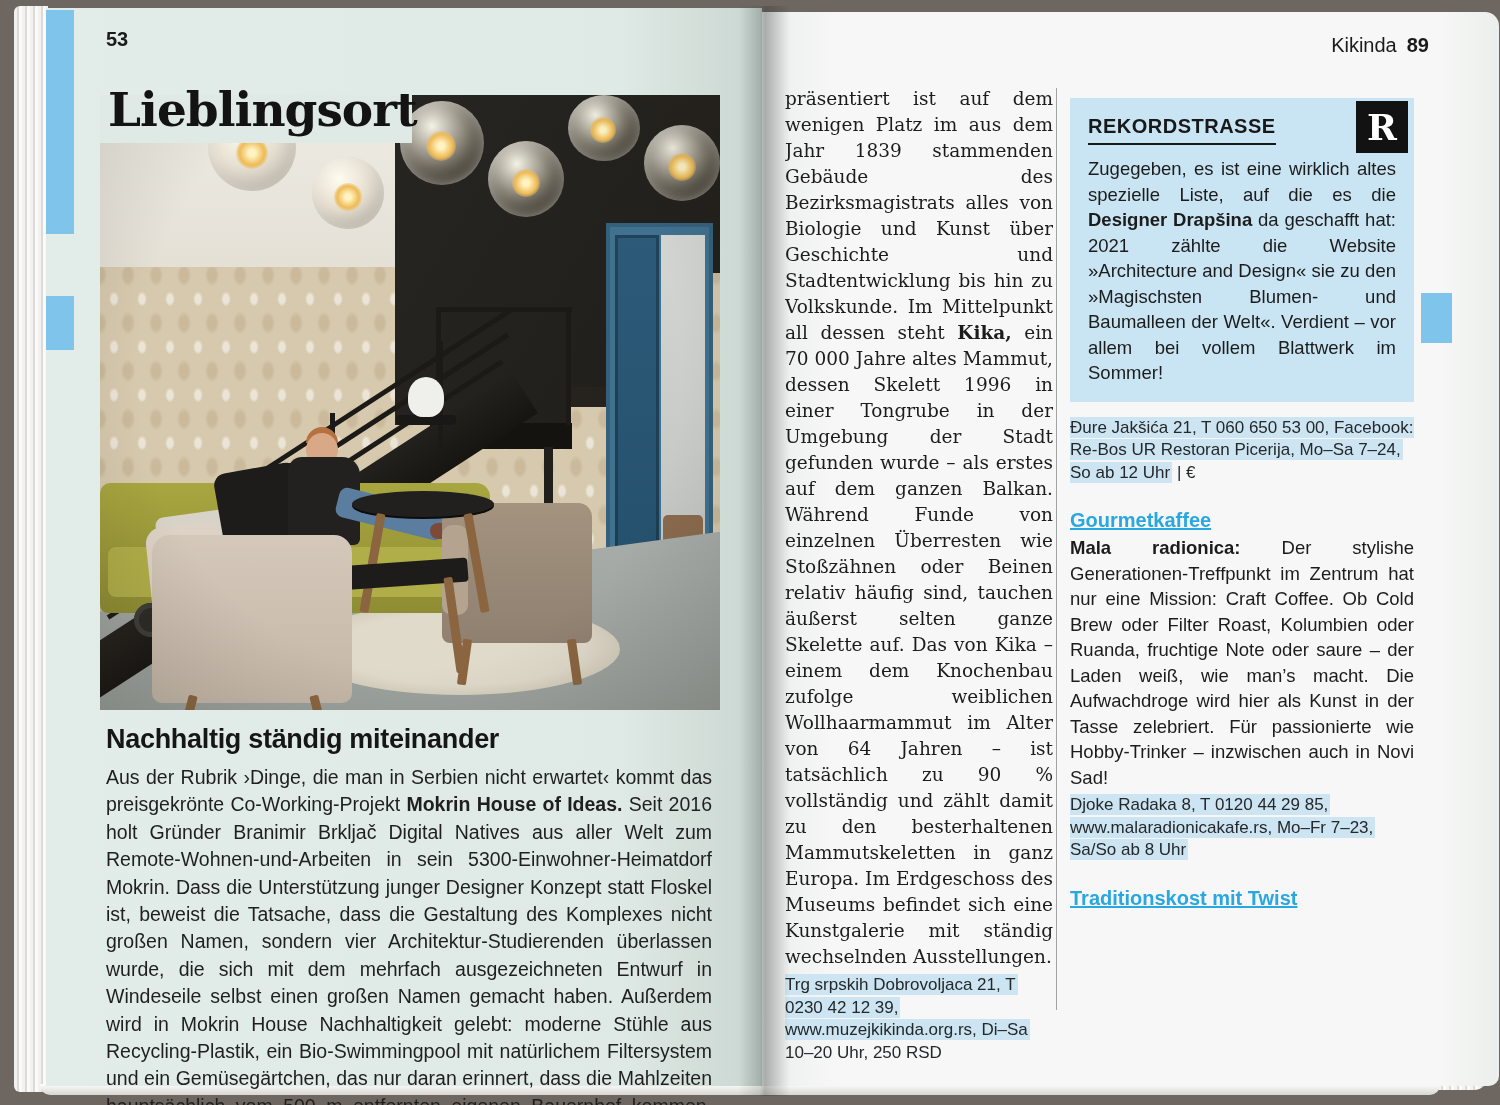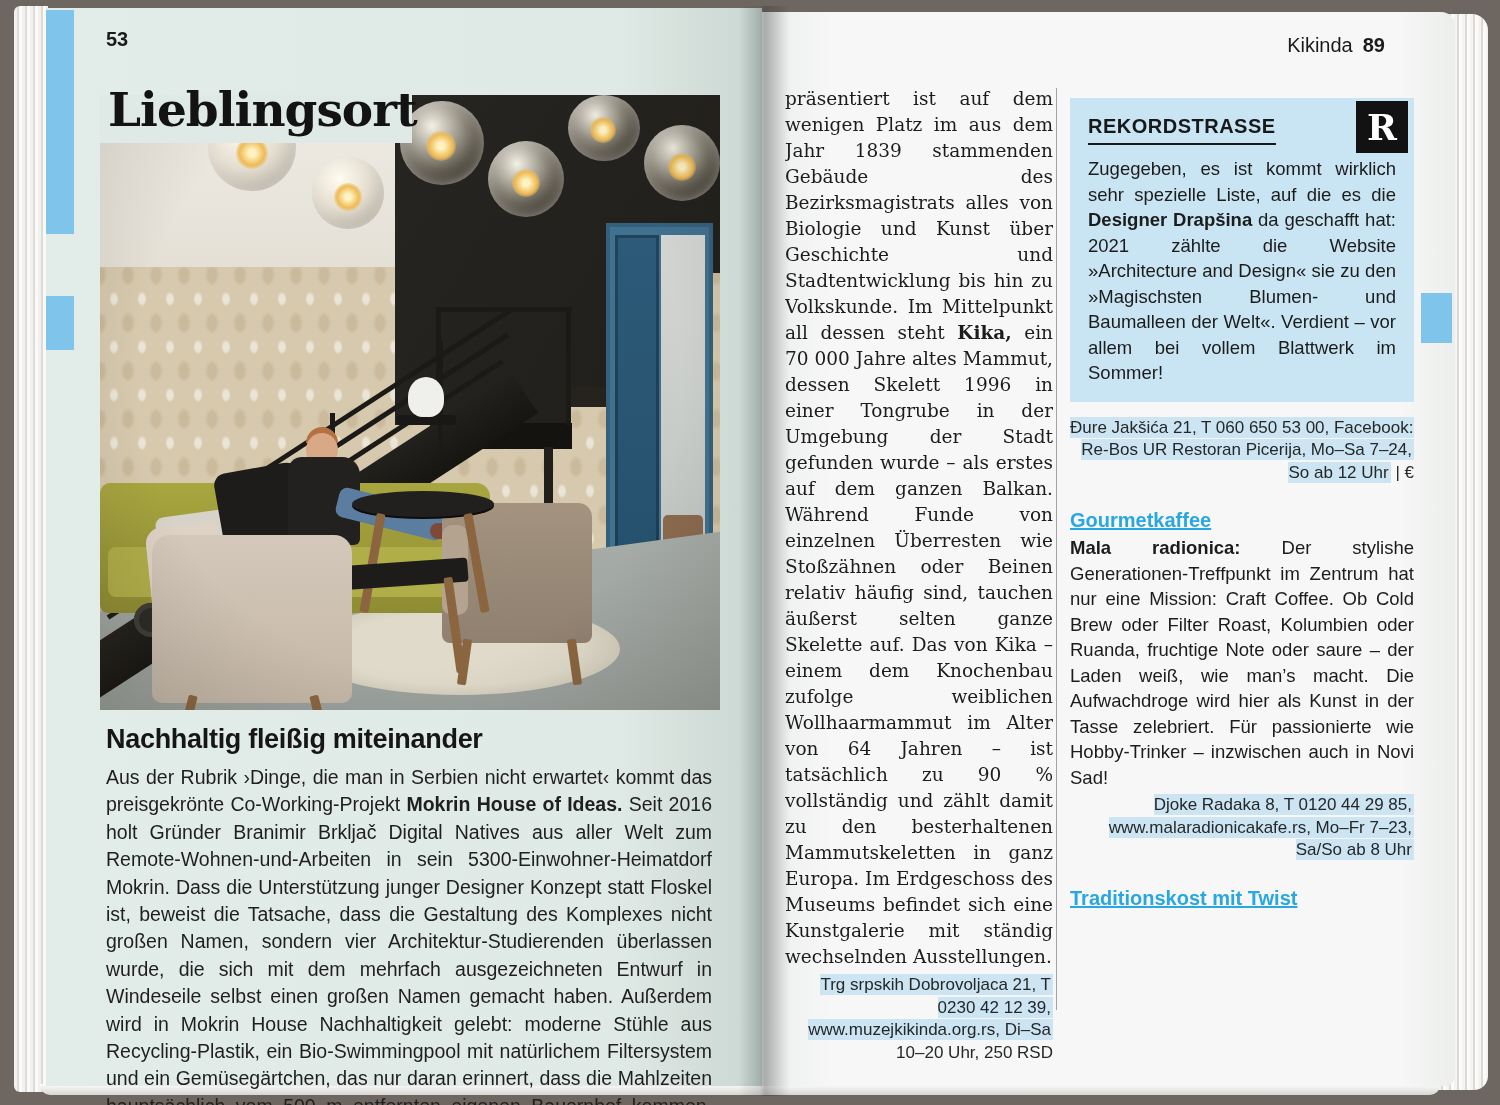--- a/index.html
+++ b/index.html
@@ -7,21 +7,21 @@
   .scene{position:relative;width:1500px;height:1105px;background:#6e6660;overflow:hidden;}
 
   
   .stack{position:absolute;background:repeating-linear-gradient(to right,#f2f1ef 0 3px,#dddbd8 3px 5px,#fbfaf9 5px 8px);}
   .stack-left{left:14px;top:6px;width:34px;height:1086px;border-radius:6px 0 0 6px;}
   .stack-right{left:1438px;top:14px;width:50px;height:1076px;border-radius:0 16px 14px 0;background:repeating-linear-gradient(to right,#f4f3f1 0 3px,#dcdad7 3px 5px,#fcfbfa 5px 8px);}
   .bottom-edge{position:absolute;left:40px;top:1084px;width:1400px;height:11px;background:linear-gradient(#fdfdfc,#d8d6d2);border-radius:0 0 10px 10px;}
 
   .page{position:absolute;}
   .page-left{left:46px;top:8px;width:716px;height:1078px;background:linear-gradient(to right,#e2ece8 0%,#dfe9e5 80%,#cdd9d4 97%,#bcc8c3 100%);}
-  .page-right{left:762px;top:12px;width:693px;height:1074px;background:linear-gradient(to right,#dfe2e0 0%,#eff1f0 3%,#f6f7f6 10%,#f6f7f6 92%,#eceeec 100%);border-radius:0 14px 10px 0;}
+  .page-right{left:762px;top:12px;width:693px;height:1074px;background:linear-gradient(to right,#dfe2e0 0%,#eff1f0 3%,#f6f7f6 10%,#f6f7f6 92%,#eceeec 100%);border-radius:0 14px 10px 0;padding-left:44px;}
   .gutter-shadow{position:absolute;left:738px;top:6px;width:52px;height:1090px;background:linear-gradient(to right,rgba(60,70,65,0) 0%,rgba(60,70,65,.18) 42%,rgba(40,45,42,.30) 52%,rgba(60,70,65,0) 100%);pointer-events:none;z-index:30;}
 
   
   .tab{position:absolute;background:#7fc5eb;}
   .tab-left-tall{left:0;top:2px;width:28px;height:224px;}
   .tab-left-small{left:0;top:288px;width:28px;height:54px;}
   .tab-right{left:659px;top:281px;width:31px;height:50px;}
 
   
   .pagenum{position:absolute;left:60px;top:20px;font-size:20px;font-weight:bold;color:#1b1b1b;}
@@ -31,21 +31,21 @@
   .left-body b{font-weight:bold;}
 
   .col{position:absolute;overflow:hidden;}
   .col-middle{left:23px;top:74px;width:268px;height:986px;}
   .col-right{left:308px;top:86px;width:344px;height:976px;}
   .col-rule{position:absolute;left:294px;top:76px;width:1px;height:922px;background:#a0a4a3;}
 
   .serif-p{margin:0;font-family:"DejaVu Serif",serif;font-size:18.5px;line-height:26px;color:#1c1c1c;text-align:justify;}
   .sans-p{margin:0;font-size:18.5px;line-height:25.5px;color:#1c1c1c;text-align:justify;}
   .lead{font-weight:bold;}
-  .contact{margin:4px 0 0 0;font-size:17px;line-height:22.5px;color:#24282a;text-align:right;}
+  .contact{margin:4px 0 0 0;font-size:17px;line-height:22.5px;color:#24282a;text-align:left;}
   .hl{background:#cde5f2;box-decoration-break:clone;-webkit-box-decoration-break:clone;padding:1px 2px 1px 0;}
   .blue-h{margin:25px 0 3px 0;font-size:20px;font-weight:bold;color:#29a7e0;text-decoration:underline;}
 
   .right-header{position:absolute;top:22px;right:70px;font-size:20px;color:#1b1b1b;}
   .right-header b{margin-left:10px;font-weight:bold;}
 
   .info-box{position:relative;background:#c9e4f2;padding:17px 18px 16px 18px;margin-bottom:15px;}
   .box-title{display:inline-block;font-size:20px;font-weight:bold;letter-spacing:.5px;color:#17181a;border-bottom:2.5px solid #17181a;padding-bottom:5px;margin-bottom:11px;}
   .box-badge{position:absolute;top:3px;right:6px;width:52px;height:52px;background:#121212;color:#fff;font-family:"DejaVu Serif",serif;font-weight:bold;font-size:36px;display:flex;align-items:center;justify-content:center;}
 
@@ -178,21 +178,21 @@
       <div class="leg" style="left:350px;top:482px;height:96px;transform:rotate(-8deg);"></div>
       <div class="ph chair-front-back"></div>
       <div class="ph chair-front"></div>
       <div class="leg" style="left:84px;top:600px;height:40px;transform:rotate(14deg);"></div>
       <div class="leg" style="left:214px;top:600px;height:40px;transform:rotate(-14deg);"></div>
       <div class="ph photo-vignette"></div>
       <div class="ph title-plate"></div>
     </div>
 
     <div class="big-title">Lieblingsort</div>
-    <div class="left-heading">Nachhaltig fleißig miteinander</div>
+    <div class="left-heading">Nachhaltig ständig miteinander</div>
     <div class="left-body">
       <span>Aus der Rubrik ›Dinge, die man in Serbien nicht erwartet‹ kommt das preisgekrönte Co-Working-Projekt </span><b>Mokrin House of Ideas.</b><span> Seit 2016 holt Gründer Branimir Brkljač Digital Natives aus aller Welt zum Remote-Wohnen-und-Arbeiten in sein 5300-Einwohner-Heimatdorf Mokrin. Dass die Unterstützung junger Designer Konzept statt Floskel ist, beweist die Tatsache, dass die Gestaltung des Komplexes nicht großen Namen, sondern vier Architektur-Studierenden überlassen wurde, die sich mit dem mehrfach ausgezeichneten Entwurf in Windeseile selbst einen großen Namen gemacht haben. Außerdem wird in Mokrin House Nachhaltigkeit gelebt: moderne Stühle aus Recycling-Plastik, ein Bio-Swimmingpool mit natürlichem Filtersystem und ein Gemüsegärtchen, das nur daran erinnert, dass die Mahlzeiten hauptsächlich vom 500 m entfernten eigenen Bauernhof kommen. Was nicht selbst angebaut wird, stammt aus umliegenden (Familien-)Unternehmen. Besser wohnt es sich hier allerdings, wenn man auch was zu arbeiten hat (</span>
     </div>
   </div>
 
   <div class="page page-right">
     <div class="tab tab-right"></div>
     <div class="right-header">
       <span>Kikinda</span><b>89</b>
     </div>
@@ -201,21 +201,21 @@
     <div class="col col-middle">
       <p class="serif-p"><span>präsentiert ist auf dem wenigen Platz im aus dem Jahr 1839 stammenden Gebäude des Bezirksmagistrats alles von Biologie und Kunst über Geschichte und Stadtentwicklung bis hin zu Volkskunde. Im Mittelpunkt all dessen steht </span><b>Kika,</b><span> ein 70 000 Jahre altes Mammut, dessen Skelett 1996 in einer Tongrube in der Umgebung der Stadt gefunden wurde – als erstes auf dem ganzen Balkan. Während Funde von einzelnen Überresten wie Stoßzähnen oder Beinen relativ häufig sind, tauchen äußerst selten ganze Skelette auf. Das von Kika – einem dem Knochenbau zufolge weiblichen Wollhaarmammut im Alter von 64 Jahren – ist tatsächlich zu 90 % vollständig und zählt damit zu den besterhaltenen Mammutskeletten in ganz Europa. Im Erdgeschoss des Museums befindet sich eine Kunstgalerie mit ständig wechselnden Ausstellungen.</span></p>
       <p class="contact"><span class="hl">Trg srpskih Dobrovoljaca 21, T 0230 42 12 39, www.muzejkikinda.org.rs, Di–Sa</span><span> 10–20 Uhr, 250 RSD</span></p>
 
     </div>
 
     <div class="col col-right">
       <div class="info-box">
         <div class="box-badge">R</div>
         <div class="box-title">REKORDSTRASSE</div>
-        <p class="sans-p"><span>Zugegeben, es ist kommt wirklich sehr spezielle Liste, auf die es die </span><b>Designer Drapšina</b><span> da geschafft hat: 2021 zählte die Website »Architecture and Design« sie zu den »Magischsten Blumen- und Baumalleen der Welt«. Verdient – vor allem bei vollem Blattwerk im Sommer!</span></p>
+        <p class="sans-p"><span>Zugegeben, es ist eine wirklich altes spezielle Liste, auf die es die </span><b>Designer Drapšina</b><span> da geschafft hat: 2021 zählte die Website »Architecture and Design« sie zu den »Magischsten Blumen- und Baumalleen der Welt«. Verdient – vor allem bei vollem Blattwerk im Sommer!</span></p>
       </div>
 
       <p class="contact"><span class="hl">Đure Jakšića 21, T 060 650 53 00, Facebook: Re-Bos UR Restoran Picerija, Mo–Sa 7–24, So ab 12 Uhr</span><span> | €</span></p>
 
       <div class="blue-h">Gourmetkaffee</div>
       <p class="sans-p"><span class="lead">Mala radionica:</span><span> Der stylishe Generationen-Treffpunkt im Zentrum hat nur eine Mission: Craft Coffee. Ob Cold Brew oder Filter Roast, Kolumbien oder Ruanda, fruchtige Note oder saure – der Laden weiß, wie man’s macht. Die Aufwachdroge wird hier als Kunst in der Tasse zelebriert. Für passionierte wie Hobby-Trinker – inzwischen auch in Novi Sad!</span></p>
       <p class="contact"><span class="hl">Djoke Radaka 8, T 0120 44 29 85, www.malaradionicakafe.rs, Mo–Fr 7–23, Sa/So ab 8 Uhr</span><span></span></p>
 
       <div class="blue-h">Traditionskost mit Twist</div>
 

